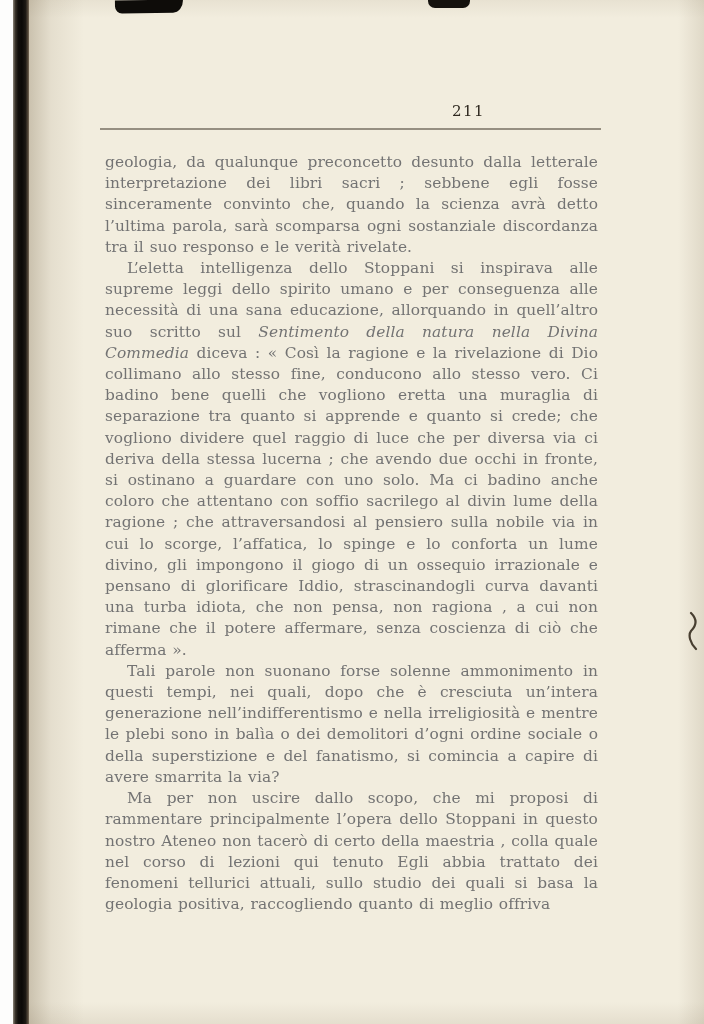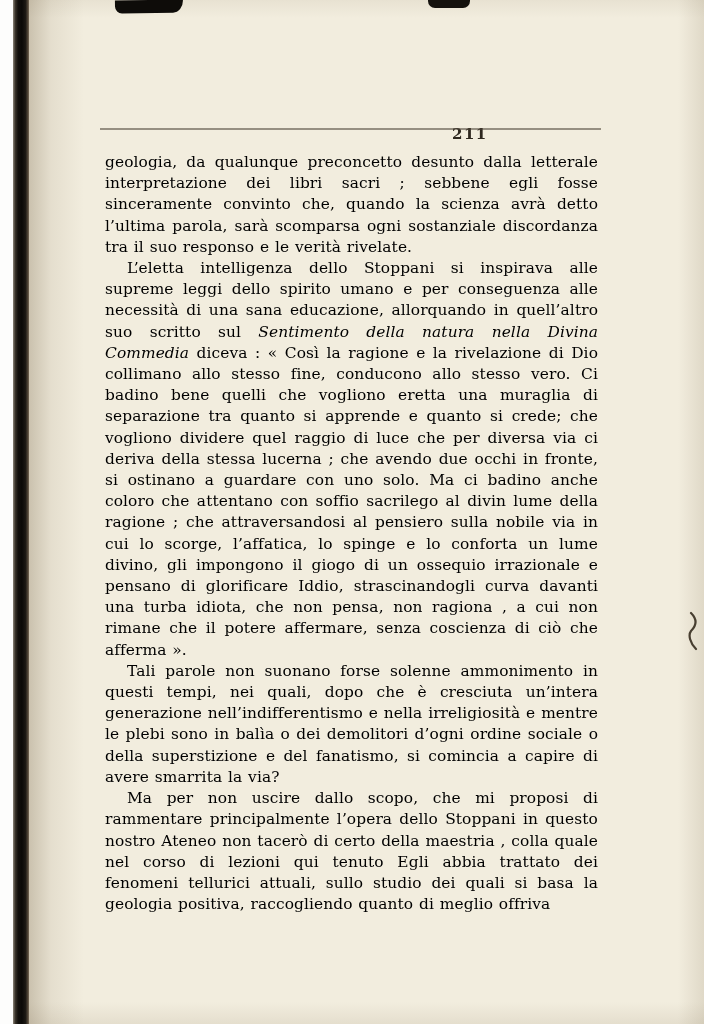--- a/index.html
+++ b/index.html
@@ -46,39 +46,38 @@
   .blob-b {
     position: absolute; left: 428px; top: 0;
     width: 42px; height: 8px;
     background: #15120e;
     border-radius: 0 0 7px 7px;
   }
   .page-number {
     position: absolute;
     left: 452px; top: 102px;
     font-size: 15px;
-    font-weight: 700;
+    font-weight: 400;
     letter-spacing: 1.5px;
     color: #2e281f;
-    margin-top: 23px;
   }
   .header-rule {
     position: absolute;
     left: 100px; top: 128px;
     width: 501px; height: 2px;
     background: rgba(74,66,52,0.55);
   }
   .text-block {
     position: absolute;
     left: 105px; top: 152px;
     width: 493px;
     font-size: 15.4px;
     line-height: 21.2px;
     text-align: justify;
-    color: #000000;
+    color: #737373;
     word-spacing: 0.8px;
     letter-spacing: 0.1px;
   }
   .text-block p { margin: 0; }
   .text-block p.indent { text-indent: 22px; }
   .bold { font-weight: 400; }
   .italic { font-style: italic; }
   
   .margin-mark {
     position: absolute;

